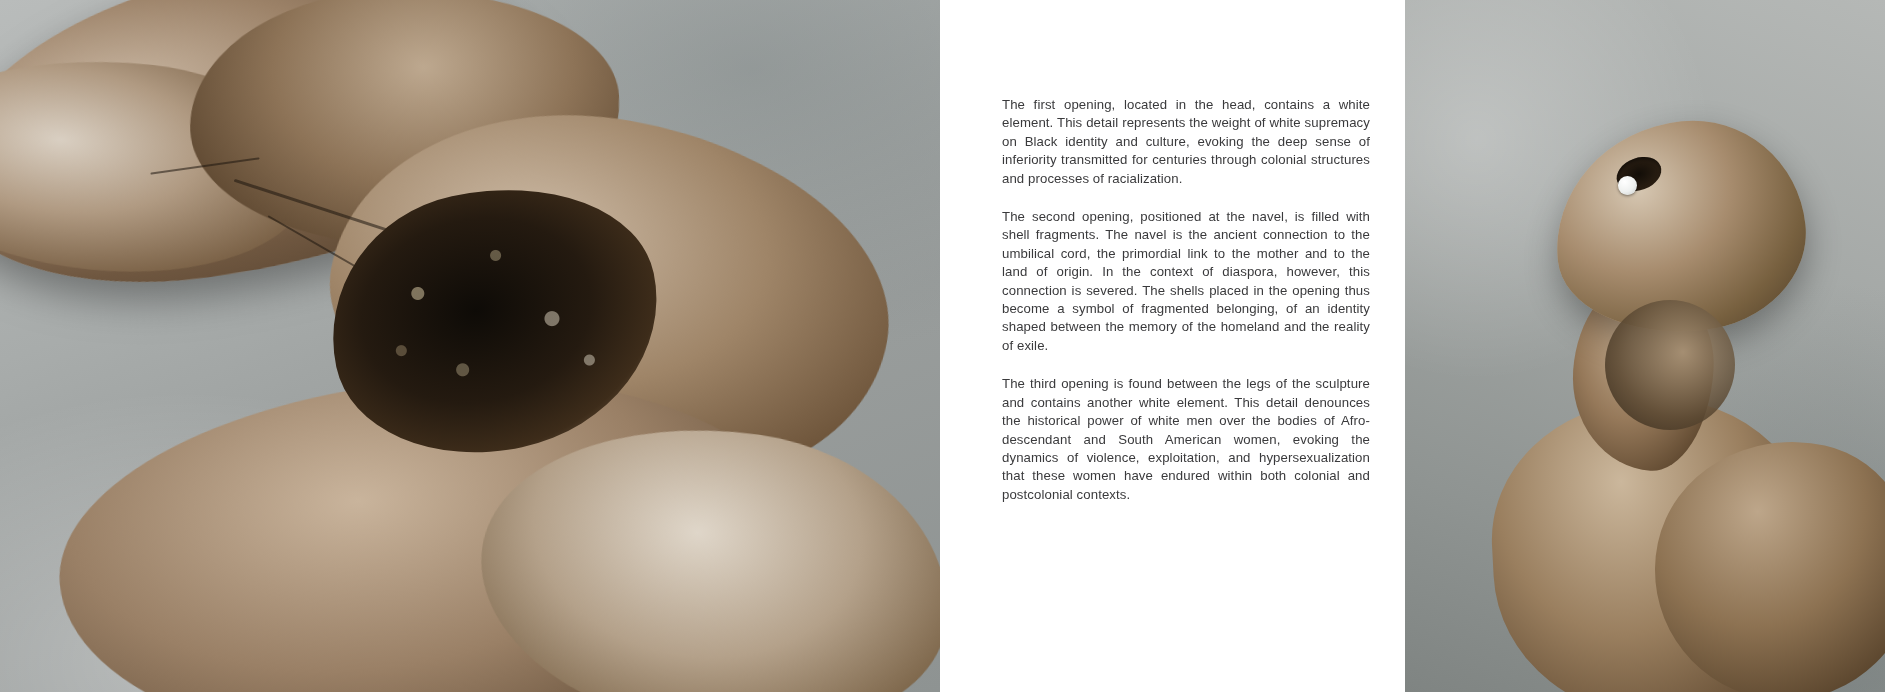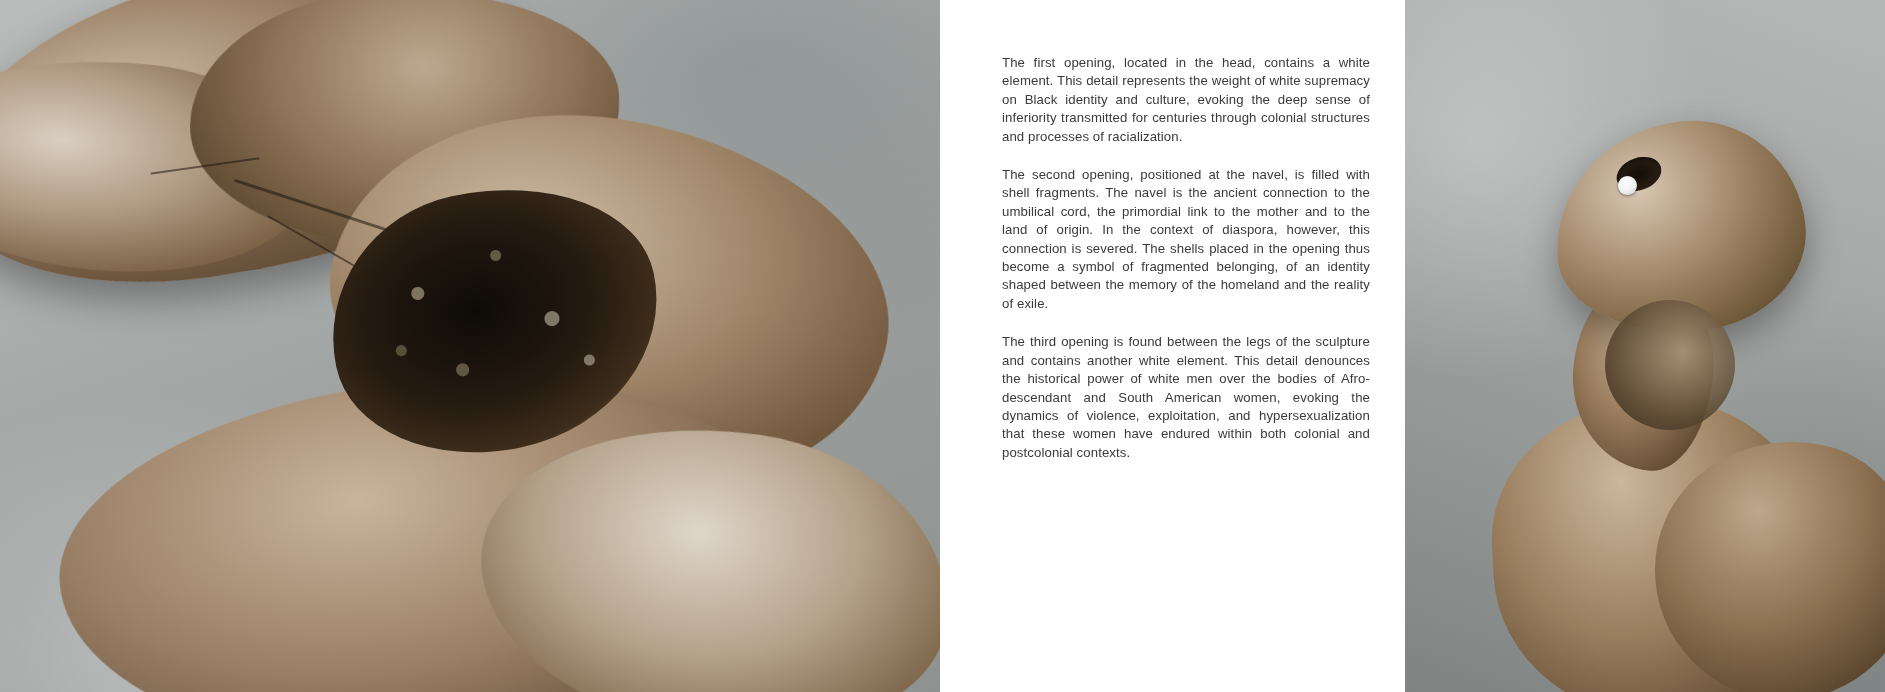--- a/index.html
+++ b/index.html
@@ -132,21 +132,21 @@
   .crack-3 { left: 150px; top: 165px; width: 110px; height: 2px; transform: rotate(-8deg); }
 
   
   .text-column {
     position: relative;
     width: 465px;
     flex: 0 0 465px;
     height: 692px;
     background: #ffffff;
     box-sizing: border-box;
-    padding: 54px 18px 0 62px;
+    padding: 96px 18px 0 62px;
   }
   .paragraph {
     color: #3a3a3c;
     font-size: 13.2px;
     line-height: 18.4px;
     text-align: justify;
     margin: 0 0 20px 0;
     letter-spacing: 0.1px;
     width: 368px;
   }

